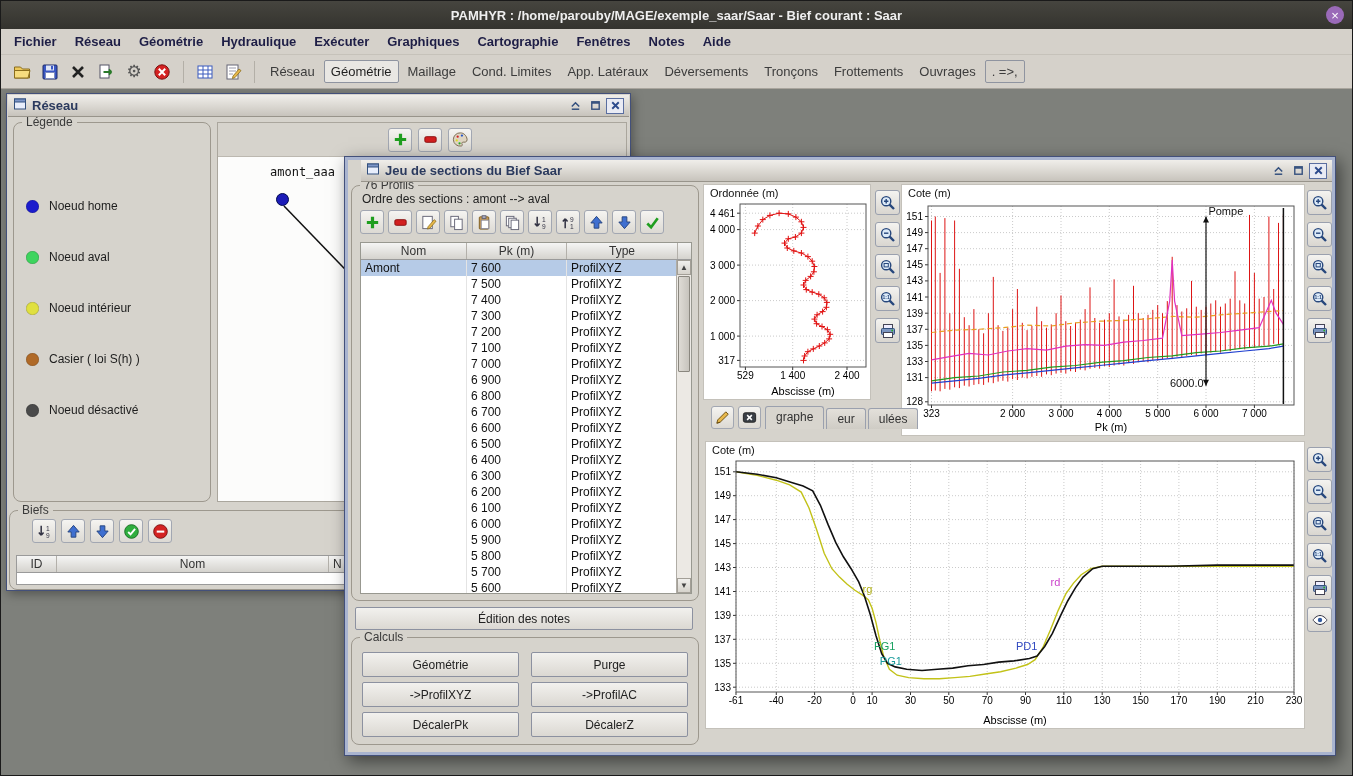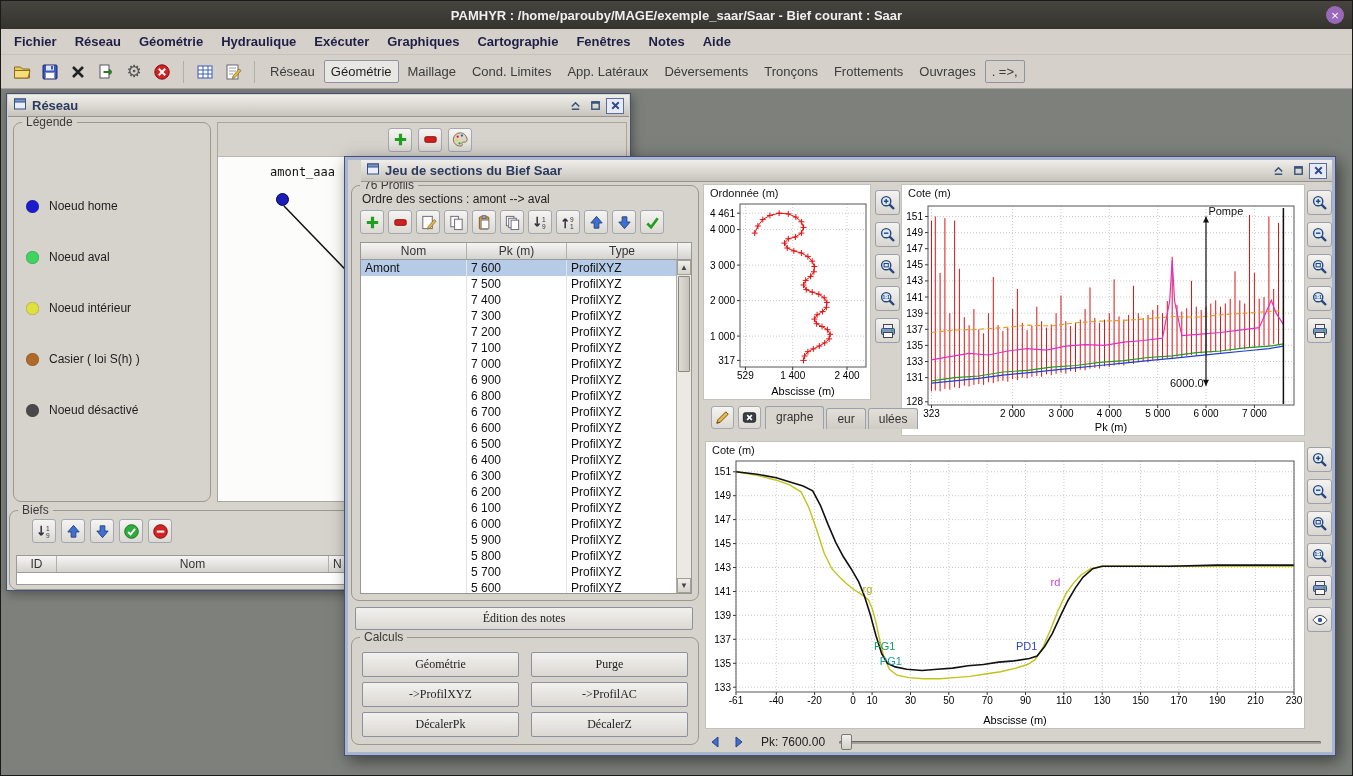--- a/index.html
+++ b/index.html
@@ -56,21 +56,21 @@
 .fs.profils{left:6px;top:28px;width:348px;height:416px;}
 .order-label{position:absolute;left:10px;top:6px;font-size:12px;color:#222;}
 .profils-toolbar{position:absolute;left:8px;top:24px;display:flex;gap:4px;}
 .profils-table{position:absolute;left:8px;top:56px;width:332px;height:352px;background:#fff;border:1px solid #989890;display:flex;flex-direction:column;overflow:hidden;}
 .tbl-main{display:flex;flex:1;overflow:hidden;}
 .tbl-body{width:317px;overflow:hidden;}
 .sb{width:15px;display:flex;flex-direction:column;border-left:1px solid #b0ada6;}
 .sb-btn{height:15px;flex:none;display:flex;align-items:center;justify-content:center;font-size:8px;color:#444;background:linear-gradient(#f0efec,#d6d3cc);border:1px solid #a39f97;}
 .sb-track{flex:1;background:#ece9e4;position:relative;}
 .sb-thumb{position:absolute;left:1px;right:1px;top:1px;height:96px;background:linear-gradient(90deg,#dedbd5,#c7c4bd);border:1px solid #8a877f;border-radius:1px;}
-.btn{background:linear-gradient(#f2f1ee,#dbd8d2);border:1px solid #8c91a0;border-radius:2px;font-size:12px;color:#222;font-family:Liberation Serif, serif;}
+.btn{background:linear-gradient(#f2f1ee,#dbd8d2);border:1px solid #8c91a0;border-radius:2px;font-size:12px;color:#222;font-family:Liberation Sans, sans-serif;}
 .notes-btn{position:absolute;left:10px;top:450px;width:338px;height:23px;}
 .fs.calculs{left:6px;top:480px;width:348px;height:108px;}
 .calc-grid{position:absolute;left:10px;top:14px;right:10px;display:grid;grid-template-columns:1fr 1fr;gap:5px 12px;}
 .calc-grid .btn{height:25px;}
 .chart-panel{position:absolute;background:#ffffff;border:1px solid #c4c1ba;}
 .chart-title{font-size:11px;color:#111;padding:2px 0 0 6px;height:14px;}
 .minimap{left:358px;top:27px;width:168px;height:216px;}
 .longprof{left:556px;top:27px;width:404px;height:252px;}
 .crosssec{left:360px;top:284px;width:600px;height:288px;}
 .tool-col{position:absolute;display:flex;flex-direction:column;gap:7px;}
@@ -1043,33 +1043,16 @@
             </svg>
           </button>
           <button class="tool-btn">
             <svg viewBox="0 0 18 18">
               <path d="M2 9s3-4.5 7-4.5S16 9 16 9s-3 4.5-7 4.5S2 9 2 9z" fill="#fff" stroke="#334"></path>
               <circle cx="9" cy="9" r="2.2" fill="#335a9e"></circle>
             </svg>
           </button>
         </div>
 
-      <div class="statusrow">
-        <button class="nav-btn" id="nav-prev">
-            <svg viewBox="0 0 14 14">
-              <path d="M10 2 4 7l6 5z" fill="#3f6fd0" stroke="#26447e"></path>
-            </svg>
-          </button>
-        <button class="nav-btn" id="nav-next">
-            <svg viewBox="0 0 14 14">
-              <path d="M4 2l6 5-6 5z" fill="#3f6fd0" stroke="#26447e"></path>
-            </svg>
-          </button>
-        <span class="pk-label">Pk: 7600.00</span>
-        <div class="slider">
-          <div class="slider-track"></div>
-          <div class="slider-handle"></div>
-        </div>
-      </div>
     </div>
 
   </div>
 </div>
 
 </body></html>

